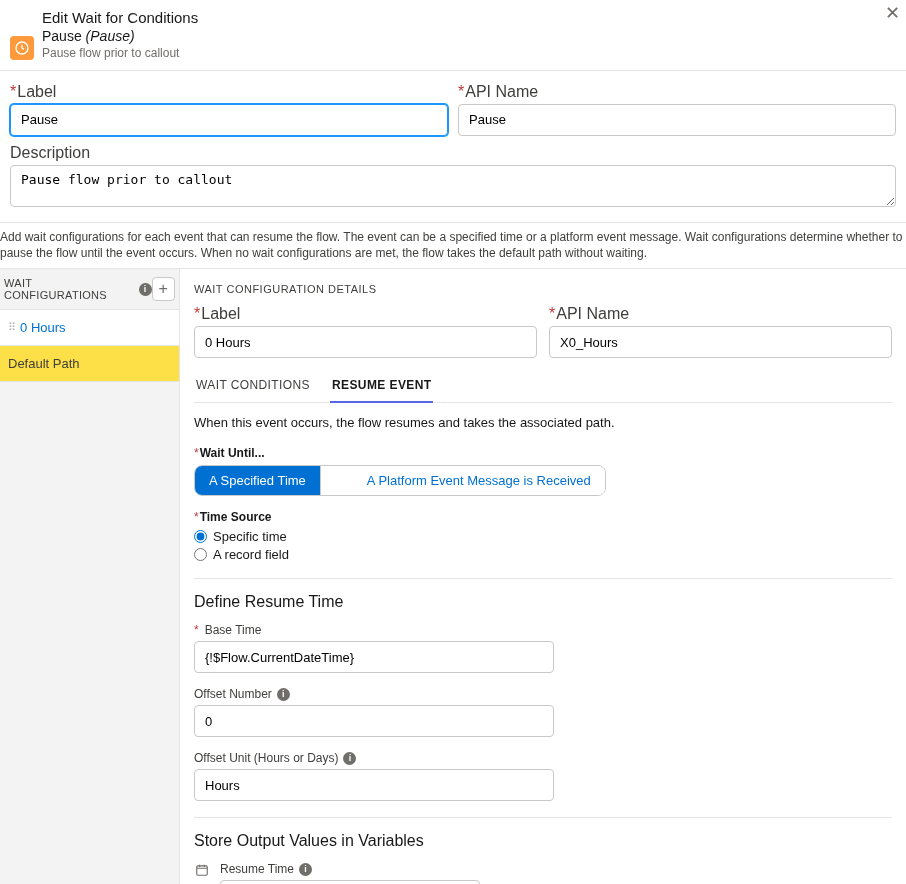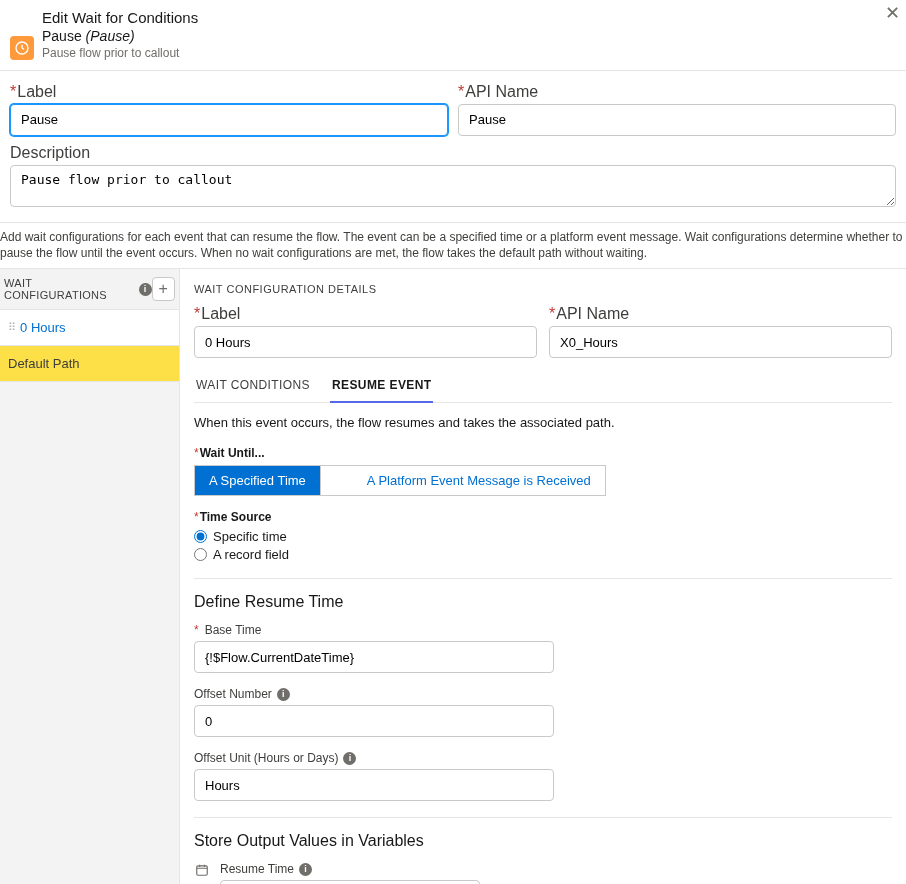--- a/index.html
+++ b/index.html
@@ -44,21 +44,21 @@
 .tabs { border-bottom: 1px solid #e5e5e5; display: flex; gap: 18px; margin-top: 6px; }
 .tab { padding: 8px 2px 10px 2px; font-size: 12px; color: #3e3e3c; letter-spacing: 0.4px; cursor: pointer; position: relative; text-align: right; }
 .tab.active { color: #181818; font-weight: 600; }
 .tab.active::after { content: ""; position: absolute; left: 0; right: 0; bottom: -1px; height: 2px; background: #5867e8; }
 
 .tab-body { padding-top: 12px; }
 .tab-intro { font-size: 13px; color: #181818; margin-bottom: 16px; }
 
 .sub-label { font-size: 12px; color: #181818; margin-bottom: 5px; font-weight: 600; }
 .sub-label .req { font-weight: 400; }
-.pill-group { display: inline-flex; border: 1px solid #c9c9c9; border-radius: 0; overflow: hidden; }
+.pill-group { display: inline-flex; border: 1px solid #c9c9c9; border-radius: 8px; overflow: hidden; }
 .pill { padding: 7px 14px; font-size: 13px; cursor: pointer; background: #fff; color: #0070d2; }
 .pill.active { background: #0070d2; color: #fff; }
 .pill + .pill { border-left: 1px solid #c9c9c9; padding-left: 46px; }
 
 .radio-group { margin-top: 14px; }
 .radio-row { display: flex; align-items: center; gap: 6px; font-size: 13px; margin-bottom: 3px; }
 .radio-row input { accent-color: #0070d2; }
 
 .hr { border: none; border-top: 1px solid #e5e5e5; margin: 16px 0 14px 0; }
 

